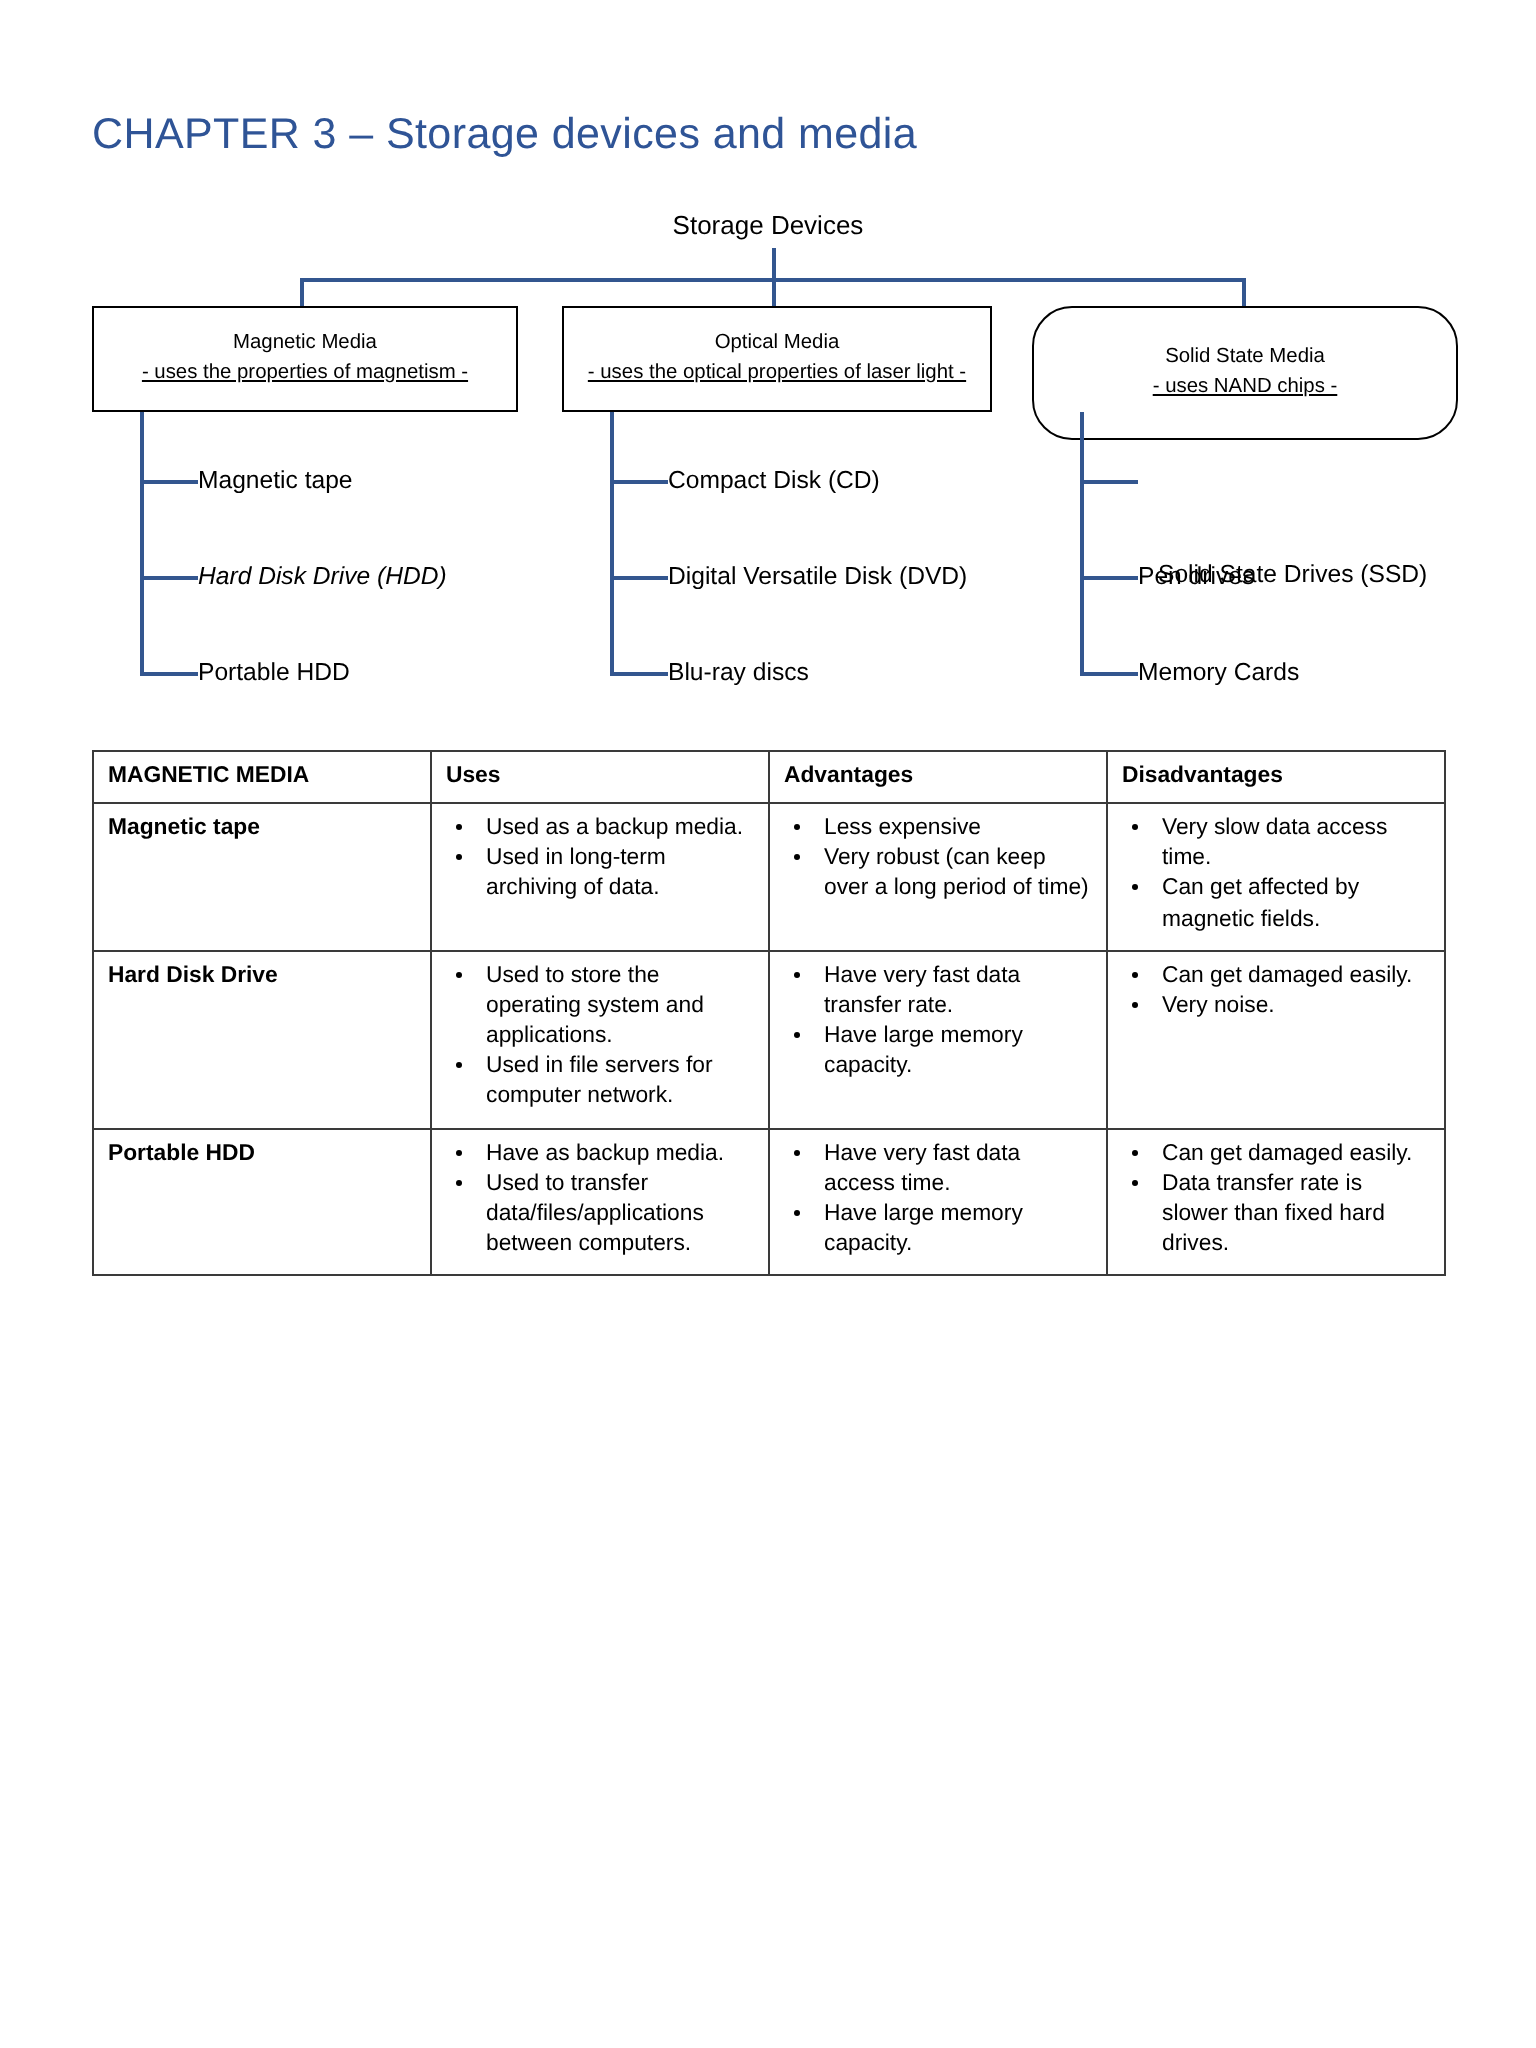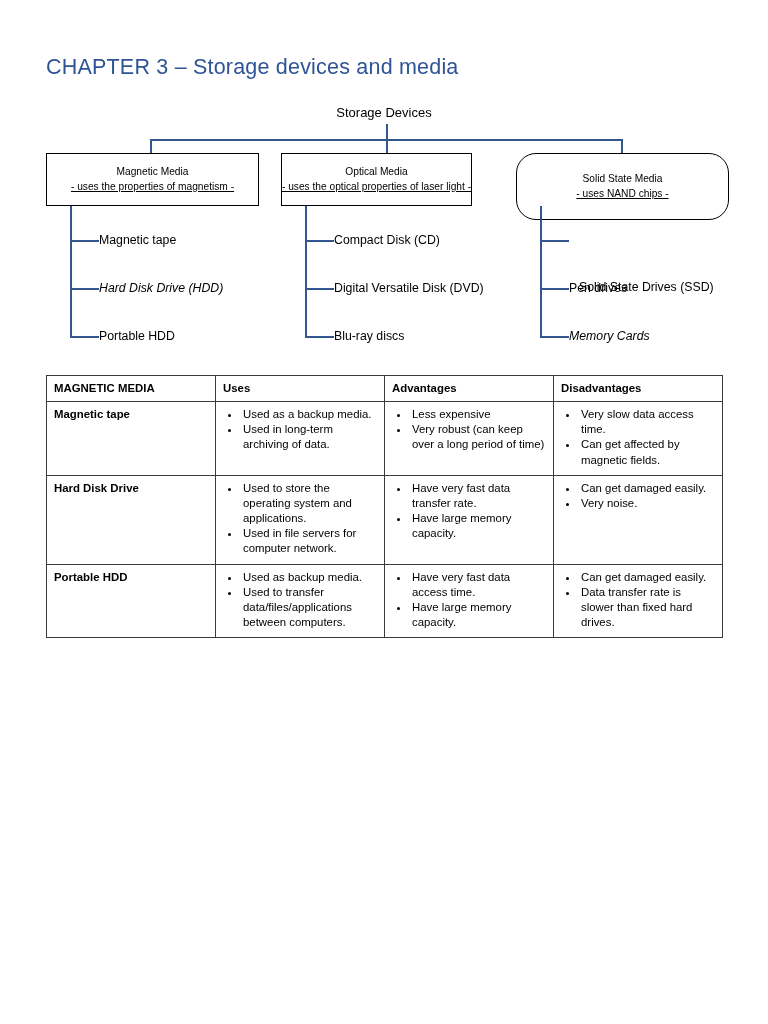--- a/index.html
+++ b/index.html
@@ -129,21 +129,21 @@
 
   <div class="connector" style="left:150px; top:139px; width:1.6px; height:15px;"></div>
   <div class="connector" style="left:386px; top:139px; width:1.6px; height:15px;"></div>
   <div class="connector" style="left:621px; top:139px; width:1.6px; height:15px;"></div>
 
   <div class="cat-box" style="left:46px; top:153px; width:213px; height:53px;">
     <div>Magnetic Media</div>
     <div class="cat-sub">- uses the properties of magnetism -</div>
   </div>
 
-  <div class="cat-box" style="left:281px; top:153px; width:191px; height:53px;">
+  <div class="cat-box" style="left:281px; top:153px; width:215px; height:53px;">
     <div>Optical Media</div>
     <div class="cat-sub">- uses the optical properties of laser light -</div>
   </div>
 
   <div class="cat-box" style="left:516px; top:153px; width:213px; height:67px;border-radius:20px;">
     <div>Solid State Media</div>
     <div class="cat-sub">- uses NAND chips -</div>
   </div>
 
   <div class="connector" style="left:70px; top:206px; width:1.6px; height:131px;"></div>
@@ -161,21 +161,21 @@
   <div class="branch-item-label" style="left:334px; top:233px;">Compact Disk (CD)</div>
   <div class="branch-item-label" style="left:334px; top:281px;">Digital Versatile Disk (DVD)</div>
   <div class="branch-item-label" style="left:334px; top:329px;">Blu-ray discs</div>
 
   <div class="connector" style="left:540px; top:206px; width:1.6px; height:131px;"></div>
   <div class="connector" style="left:540px; top:240px; width:29px; height:1.6px;"></div>
   <div class="connector" style="left:540px; top:288px; width:29px; height:1.6px;"></div>
   <div class="connector" style="left:540px; top:336px; width:29px; height:1.6px;"></div>
   <div class="branch-item-label" style="left:579px; top:233px;margin-top:47px;">Solid State Drives (SSD)</div>
   <div class="branch-item-label" style="left:569px; top:281px;text-align:center;">Pen drives</div>
-  <div class="branch-item-label" style="left:569px; top:329px;font-style:italic;">Memory Cards</div>
+  <div class="branch-item-label" style="left:569px; top:329px;">Memory Cards</div>
 </div>
 
 <table id="media-table">
   <colgroup>
     <col class="col-1">
       <col class="col-2">
       <col class="col-3">
       <col class="col-4">
   </colgroup>
   <thead>
@@ -226,21 +226,21 @@
         <ul>
           <li>Can get damaged easily.</li>
           <li>Very noise.</li>
         </ul>
       </td>
     </tr>
     <tr>
       <td class="row-name">Portable HDD</td>
       <td>
         <ul>
-          <li>Used as backup media.</li>
+          <li>Have as backup media.</li>
           <li>Used to transfer data/files/applications between computers.</li>
         </ul>
       </td>
       <td>
         <ul>
           <li>Have very fast data access time.</li>
           <li>Have large memory capacity.</li>
         </ul>
       </td>
       <td>

